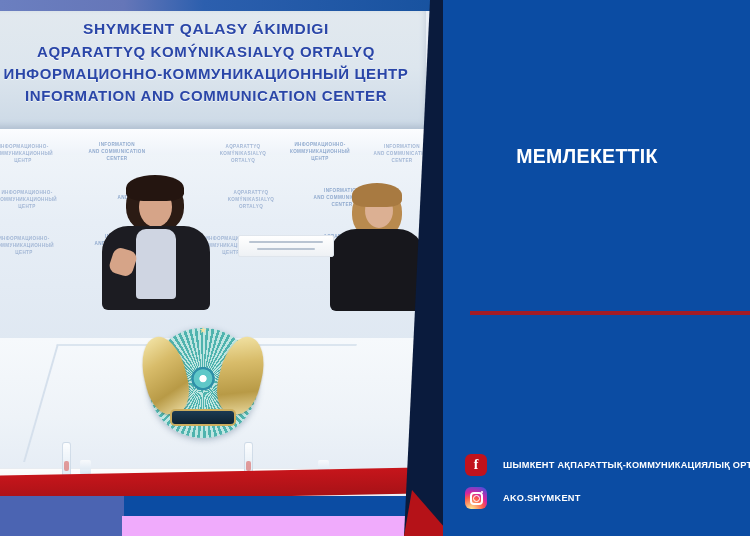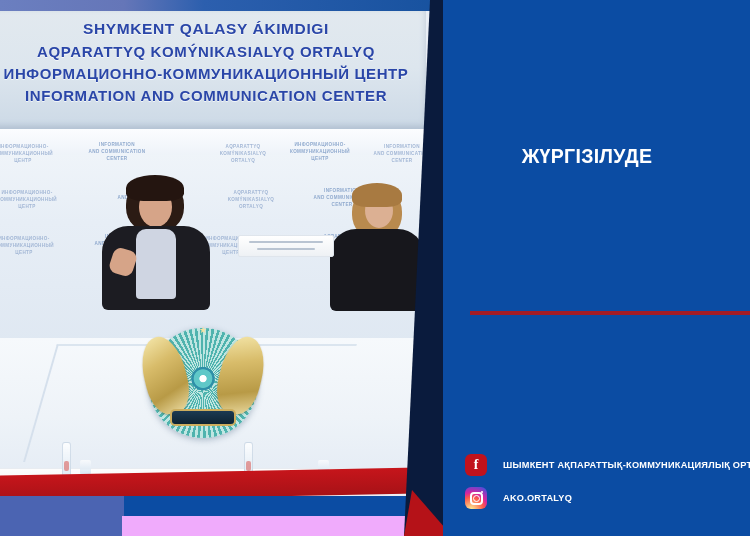--- a/index.html
+++ b/index.html
@@ -326,33 +326,33 @@
     <div class="photo-redbar"></div>
     <div class="photo-botblue"></div>
   </div>
 
   <div class="wedge"></div>
   <div class="wedge-red"></div>
 
   <div class="panel">
 
     <div class="headline">
-      <span class="ln">ЖҮРГІЗІЛУДЕ</span>
+      <span class="ln">МЕМЛЕКЕТТІК</span>
     </div>
 
     <div class="rule"></div>
 
     <div class="social">
       <div class="srow">
         <div class="sicon fb">f</div>
         <div class="shandle">ШЫМКЕНТ АҚПАРАТТЫҚ-КОММУНИКАЦИЯЛЫҚ ОРТАЛЫҒЫ</div>
       </div>
       <div class="srow">
         <div class="sicon ig">
           <div class="sq"></div>
           <div class="dot"></div>
         </div>
-        <div class="shandle">AKO.ORTALYQ</div>
+        <div class="shandle">AKO.SHYMKENT</div>
       </div>
     </div>
 
   </div>
 </div>
 
 </body></html>

